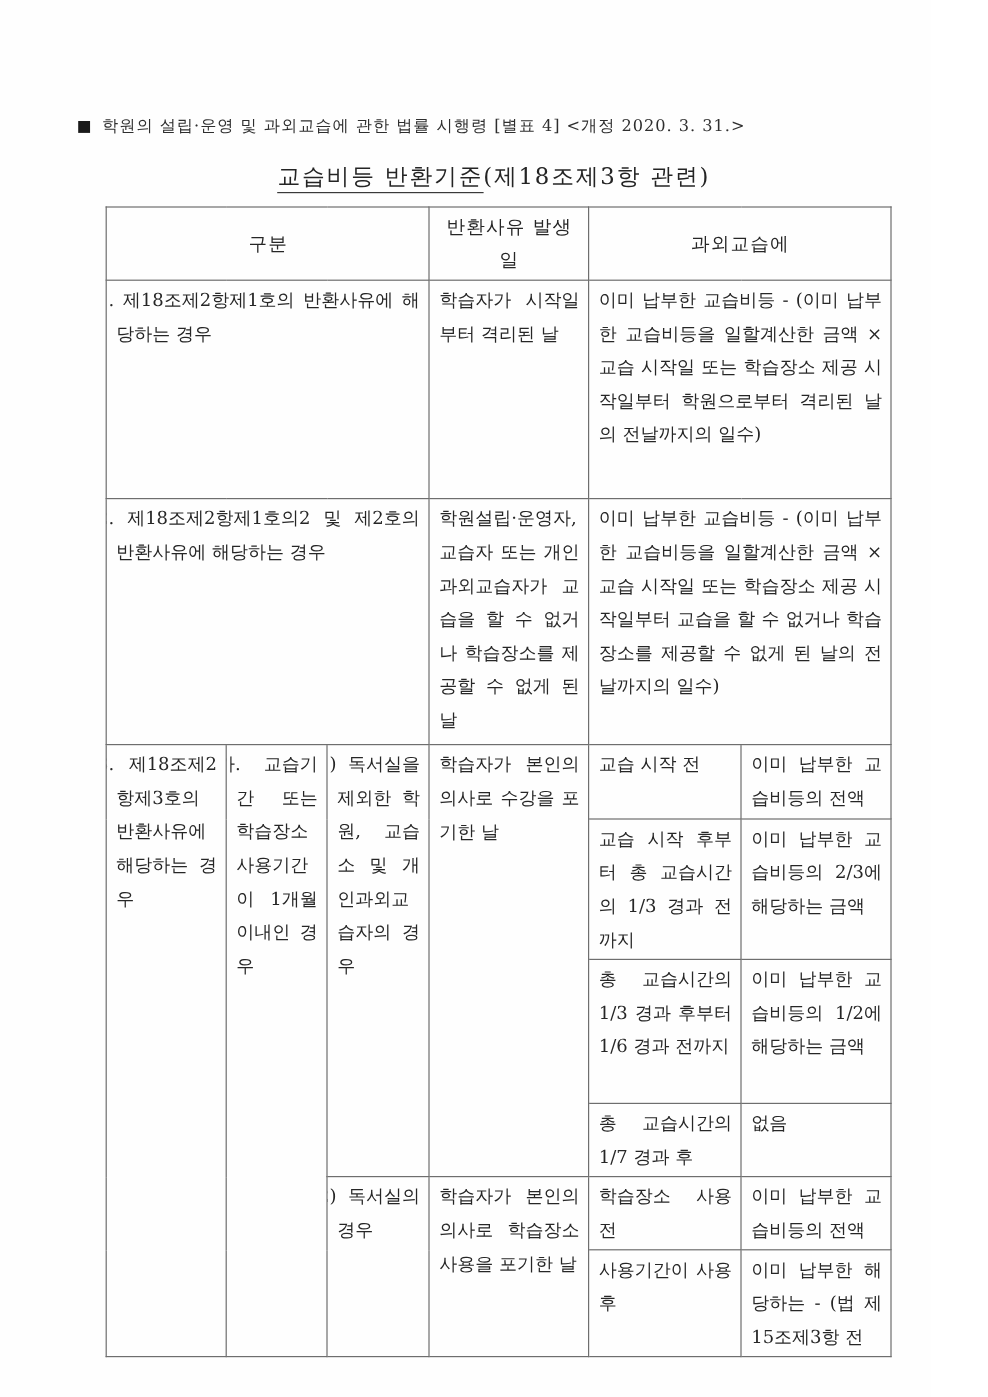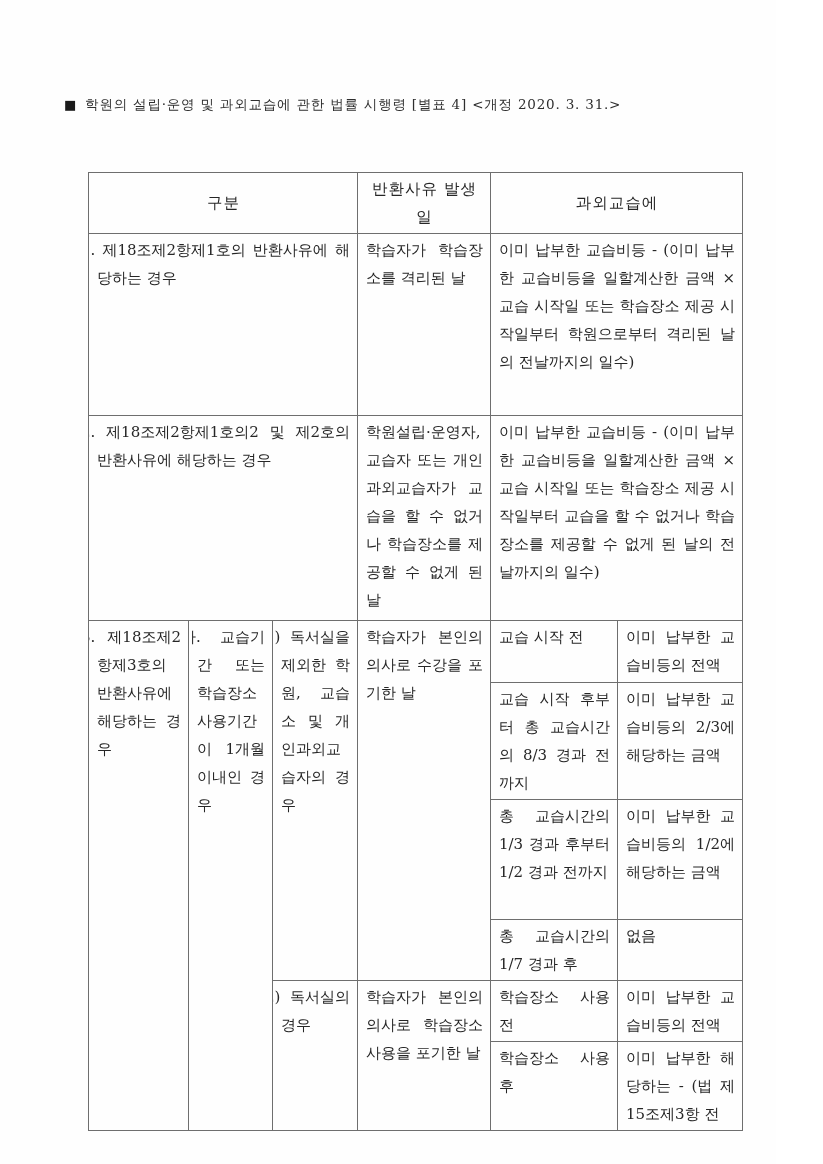--- a/index.html
+++ b/index.html
@@ -86,77 +86,80 @@
 </style>
 </head>
 <body>
 
 <div class="page">
 
   <div class="doc-header">
     <span class="bullet">■</span><span>학원의 설립·운영 및 과외교습에 관한 법률 시행령 [별표 4] &lt;개정 2020. 3. 31.&gt;</span>
   </div>
 
+  <div class="doc-title">
+    <span class="u">교습비등 반환기준</span><span>(제18조제3항 관련)</span>
+  </div>
 
   <table class="refund">
     <colgroup>
       <col style="width:100px">
       <col style="width:84px">
       <col style="width:85px">
       <col style="width:133px">
       <col style="width:127px">
       <col style="width:125px">
     </colgroup>
 
     <tbody>
         <tr class="rh-head">
       <th colspan="3">구분</th>
       <th>반환사유 발생일</th>
       <th colspan="2">과외교습에</th>
     </tr>
 
     <tr class="rh-r1">
       <td colspan="3" class="hang">1. 제18조제2항제1호의 반환사유에 해당하는 경우</td>
-      <td>학습자가 학습장소를 격리된 날</td>
+      <td>학습자가 시작일부터 격리된 날</td>
       <td colspan="2">이미 납부한 교습비등 - (이미 납부한 교습비등을 일할계산한 금액 × 교습 시작일 또는 학습장소 제공 시작일부터 학원으로부터 격리된 날의 전날까지의 일수)</td>
     </tr>
 
     <tr class="rh-r2">
       <td colspan="3" class="hang">2. 제18조제2항제1호의2 및 제2호의 반환사유에 해당하는 경우</td>
       <td>학원설립·운영자, 교습자 또는 개인과외교습자가 교습을 할 수 없거나 학습장소를 제공할 수 없게 된 날</td>
       <td colspan="2">이미 납부한 교습비등 - (이미 납부한 교습비등을 일할계산한 금액 × 교습 시작일 또는 학습장소 제공 시작일부터 교습을 할 수 없거나 학습장소를 제공할 수 없게 된 날의 전날까지의 일수)</td>
     </tr>
 
     <tr class="rh-t1">
       <td rowspan="6" class="hang">3. 제18조제2항제3호의 반환사유에 해당하는 경우</td>
       <td rowspan="6" class="hang">가. 교습기간 또는 학습장소 사용기간이 1개월 이내인 경우</td>
       <td rowspan="4" class="hang">1) 독서실을 제외한 학원, 교습소 및 개인과외교습자의 경우</td>
       <td rowspan="4">학습자가 본인의 의사로 수강을 포기한 날</td>
       <td>교습 시작 전</td>
       <td>이미 납부한 교습비등의 전액</td>
     </tr>
     <tr class="rh-t2">
-      <td>교습 시작 후부터 총 교습시간의 8/3 경과 전까지</td>
+      <td>교습 시작 후부터 총 교습시간의 1/3 경과 전까지</td>
       <td>이미 납부한 교습비등의 2/3에 해당하는 금액</td>
     </tr>
     <tr class="rh-t3">
-      <td>총 교습시간의 1/3 경과 후부터 1/2 경과 전까지</td>
+      <td>총 교습시간의 1/3 경과 후부터 1/6 경과 전까지</td>
       <td>이미 납부한 교습비등의 1/2에 해당하는 금액</td>
     </tr>
     <tr class="rh-t4">
       <td>총 교습시간의 1/7 경과 후</td>
       <td>없음</td>
     </tr>
 
     <tr class="rh-c21">
       <td rowspan="2" class="hang">2) 독서실의 경우</td>
       <td rowspan="2">학습자가 본인의 의사로 학습장소 사용을 포기한 날</td>
       <td>학습장소 사용 전</td>
       <td>이미 납부한 교습비등의 전액</td>
     </tr>
     <tr class="rh-c22">
-      <td>학습장소 사용 후</td>
+      <td>사용기간이 사용 후</td>
       <td class="no-bottom">이미 납부한 해당하는 - (법 제15조제3항 전</td>
     </tr>
   </tbody>
     </table>
 
 </div>
 
 </body></html>

